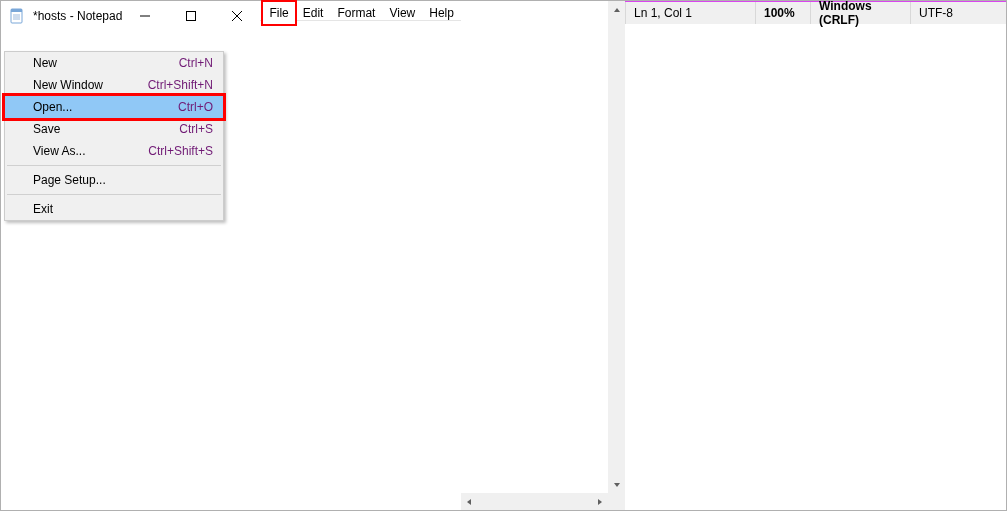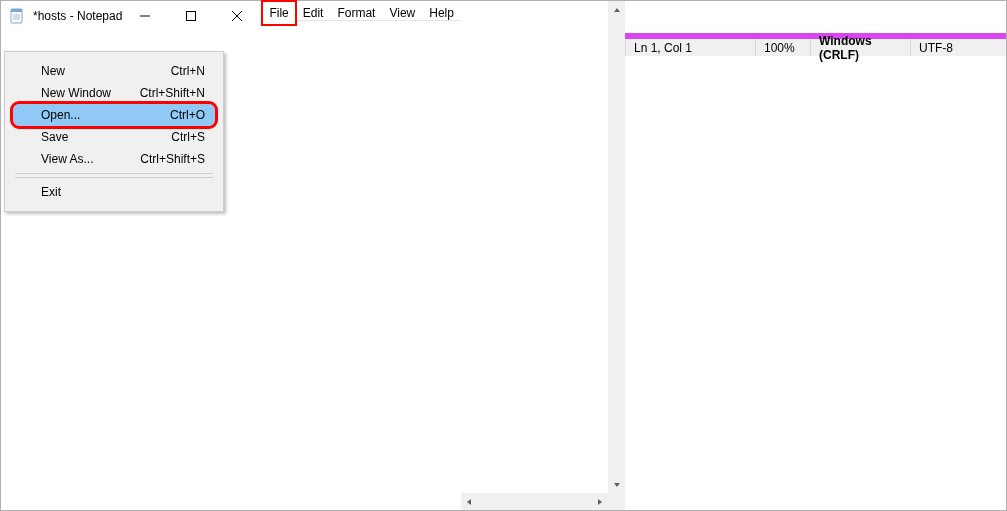--- a/index.html
+++ b/index.html
@@ -80,46 +80,45 @@
   }
   
   .dropdown {
     position: absolute;
     top: 50px; 
     left: 3px;
     width: 220px;
     background: #f0f0f0;
     border: 1px solid #cccccc;
     box-shadow: 2px 2px 3px rgba(0,0,0,0.25);
-    padding: 8px;
+    padding: 0;
     box-sizing: border-box;
     z-index: 5;
     font-size: 12px;
   }
   .dropdown .item {
     display: flex;
     justify-content: space-between;
     align-items: center;
     height: 22px;
     padding: 0 10px 0 28px;
     box-sizing: border-box;
   }
   .dropdown .item.highlighted {
     background: #90c8f6;
     outline: 3px solid #ff0000;
     outline-offset: 0px;
-    border-radius: 6px;
   }
   .dropdown .sep {
     height: 1px;
     margin: 3px 2px;
     background: #d0d0d0;
   }
   .dropdown .shortcut {
-    color: #000000;
+    color: #701a75;
     font-size: 12px;
   }
   
   .content {
     flex: 1 1 auto;
     position: relative;
     background: #ffffff;
   }
   
   .vscroll {
@@ -159,38 +158,37 @@
     display:flex;
     align-items:center;
     justify-content:center;
     color:#606060;
   }
   
   .statusbar {
     height: 23px;
     display: flex;
     align-items: stretch;
-    border-top: 6px solid #d946ef;
+    border-top: 1px solid #d946ef;
     background: #f0f0f0;
     flex: 0 0 auto;
     font-size: 12px;
     box-sizing: border-box;
-    margin-top: 32px;
   }
   .statusbar .spacer { flex: 1 1 auto; border-right:1px solid #d8d8d8; }
   .statusbar .cell {
     display: flex;
     align-items: center;
     padding: 0 8px;
     border-right: 1px solid #d8d8d8;
     box-sizing: border-box;
   }
   .statusbar .cell:last-child { border-right: none; }
   .statusbar .pos   { width: 130px; }
-  .statusbar .zoom  { width: 55px; }
+  .statusbar .zoom  { width: 55px; font-weight: bold; }
   .statusbar .eol   { width: 100px; font-weight: bold; }
   .statusbar .enc   { width: 95px; }
 </style>
 </head>
 <body>
 
 <div class="window">
 
   <div class="titlebar">
     <span class="icon">
@@ -282,20 +280,24 @@
     </div>
     <div class="item">
       <span>Save</span>
       <span class="shortcut">Ctrl+S</span>
     </div>
     <div class="item">
       <span>View As...</span>
       <span class="shortcut">Ctrl+Shift+S</span>
     </div>
     <div class="sep"></div>
+    <div class="item">
+      <span>Page Setup...</span>
+      <span class="shortcut"></span>
+    </div>
     <div class="sep"></div>
     <div class="item">
       <span>Exit</span>
       <span class="shortcut"></span>
     </div>
   </div>
 
 </div>
 
 </body></html>

